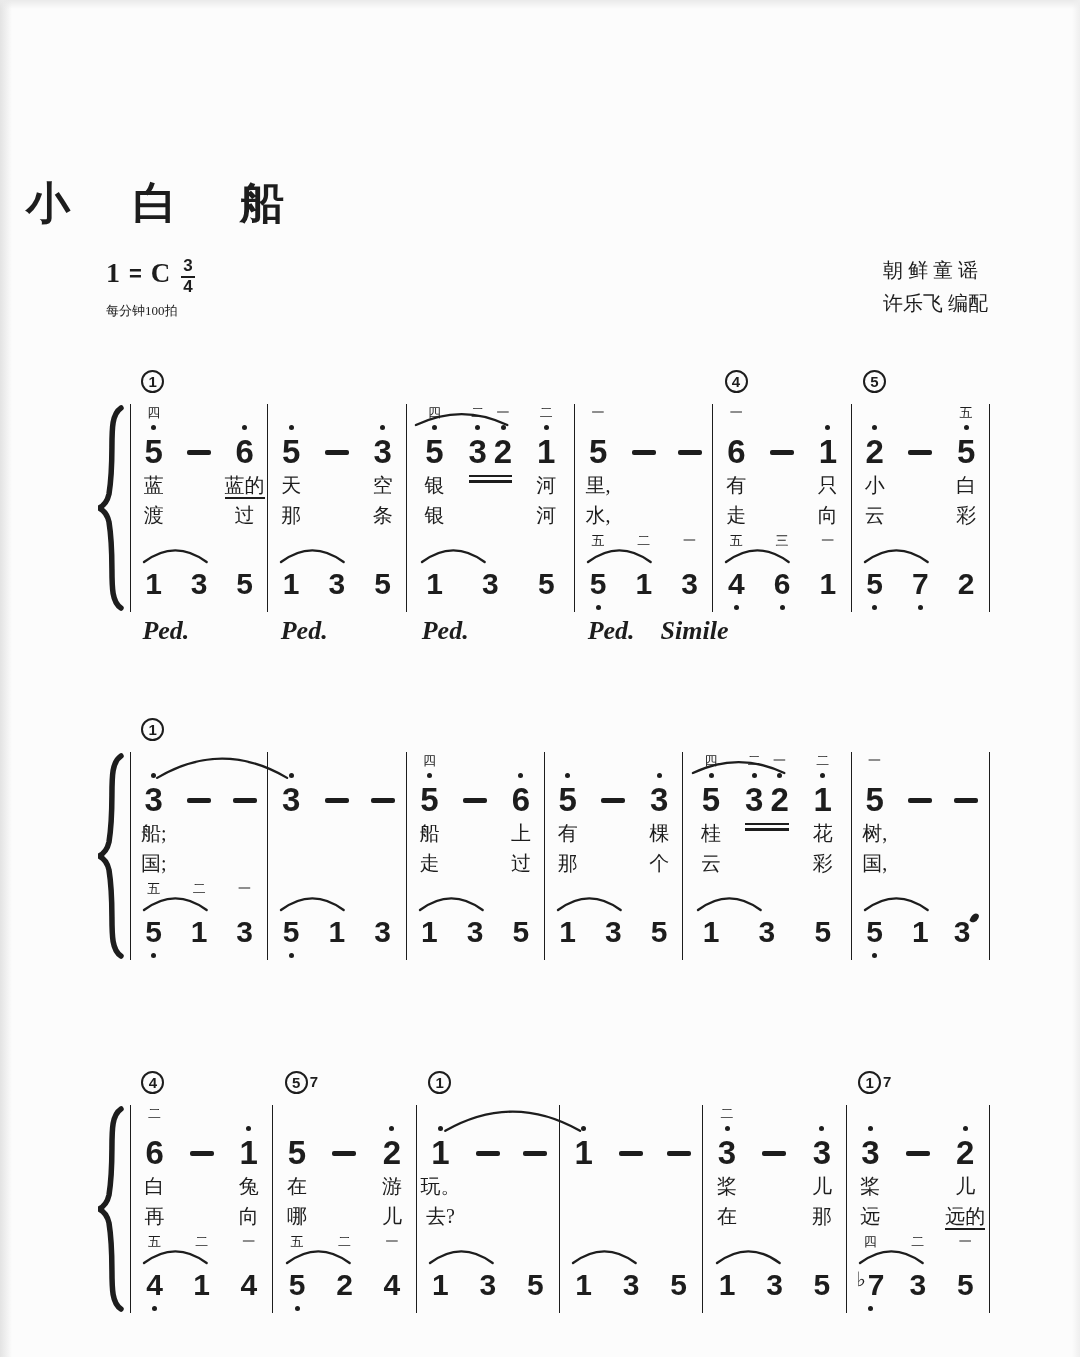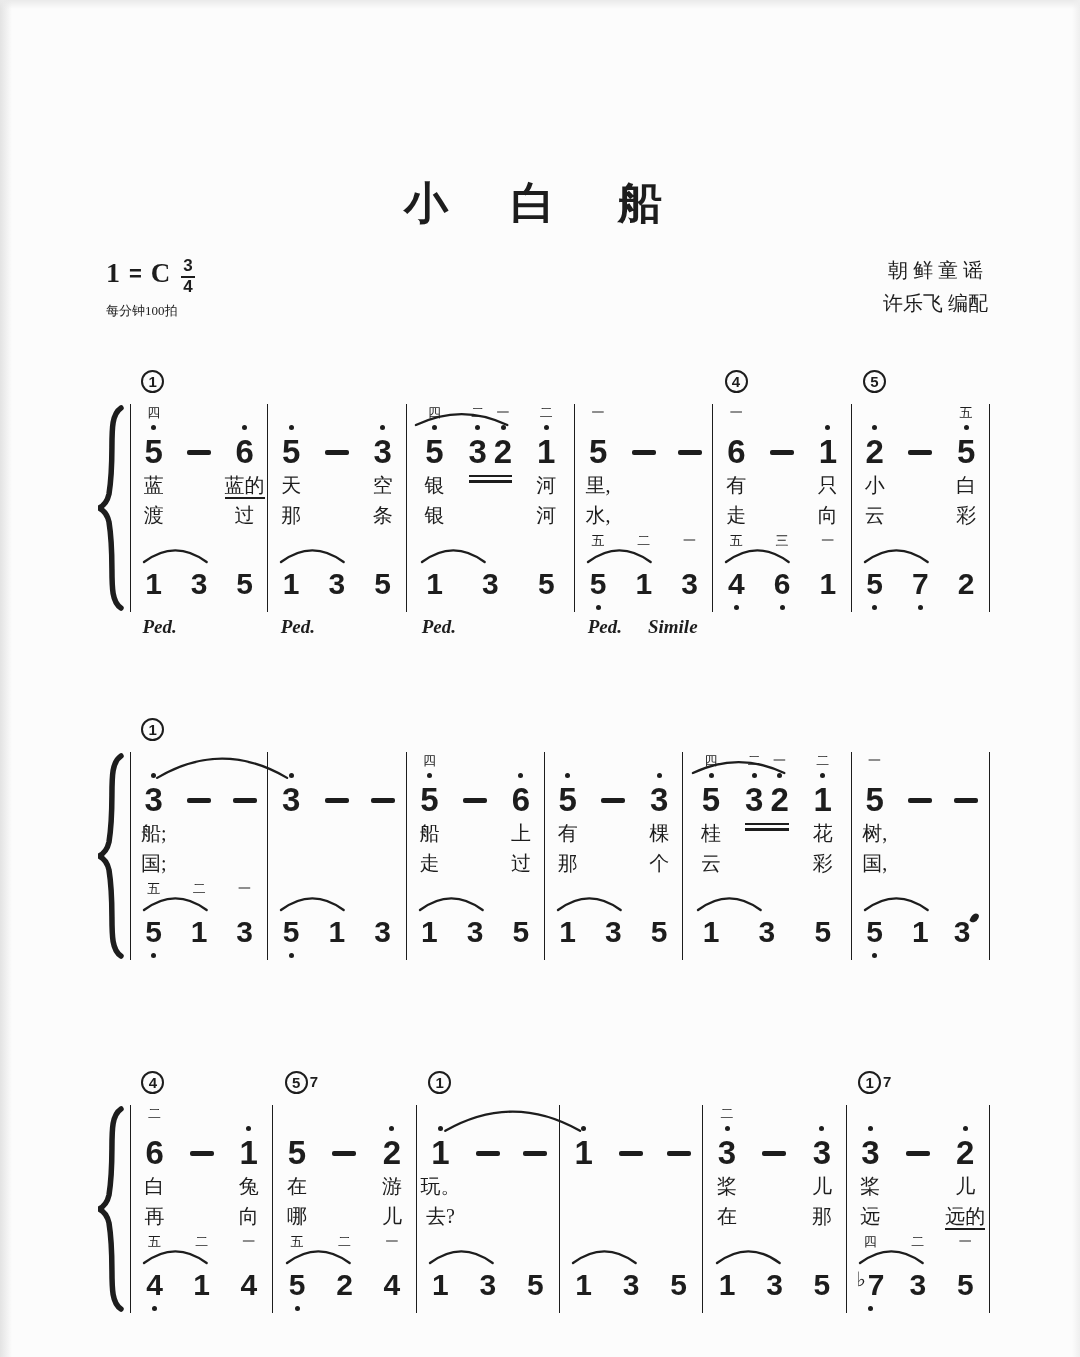--- a/index.html
+++ b/index.html
@@ -7,34 +7,34 @@
     width:1080px;height:1357px;position:relative;overflow:hidden;
     background:#fcfcfc;color:#1d1d1d;
     font-family:"Liberation Sans",sans-serif;
   }
   .edge{position:absolute;pointer-events:none;}
   .edge-left{left:0;top:0;bottom:0;width:12px;background:linear-gradient(to right,#e3e3e3,rgba(248,248,248,0));}
   .edge-top{top:0;left:0;right:0;height:9px;background:linear-gradient(to bottom,#eaeaea,rgba(248,248,248,0));}
   .edge-right{right:0;top:0;bottom:0;width:8px;background:linear-gradient(to left,#efefef,rgba(248,248,248,0));}
 
   .title{
-    margin:180px 0 0 0;text-align:center;
+    margin:180px 0 0 0;text-align:left;
     font-family:"Liberation Serif",serif;font-weight:700;
-    font-size:44px;letter-spacing:26px;padding-left:12px;line-height:1.1;
+    font-size:44px;letter-spacing:26px;padding-left:26px;line-height:1.1;
   }
   .meta{display:flex;justify-content:space-between;align-items:flex-start;margin:26px 92px 0 106px;}
   .keysig{display:flex;align-items:center;gap:9px;font-weight:700;}
   .k1{font-size:28px;font-family:"Liberation Serif",serif;}
   .keq{font-size:22px;position:relative;top:1px;}
   .kc{font-size:27px;font-family:"Liberation Serif",serif;}
   .fraction{display:inline-flex;flex-direction:column;align-items:center;line-height:1.02;margin-left:2px;position:relative;top:3px;}
   .frac-top{font-size:17px;font-weight:700;border-bottom:2px solid #1d1d1d;padding:0 2px 1px 2px;}
   .frac-bot{font-size:17px;font-weight:700;}
   .tempo{font-size:13px;margin-top:10px;font-family:"Liberation Serif",serif;}
-  .credits{text-align:center;font-size:20px;line-height:1.65;font-family:"Liberation Serif",serif;}
+  .credits{text-align:left;font-size:20px;line-height:1.65;font-family:"Liberation Serif",serif;}
 
   #score{margin:50px 90px 0 130px;}
   .system{position:relative;}
   .system:nth-child(1){margin-bottom:72px;}
   .system:nth-child(2){margin-bottom:111px;}
   .measures{display:flex;align-items:stretch;}
   .measure{display:flex;flex-direction:column;min-width:0;}
 
   .chord-row{height:34px;padding-left:8%;display:flex;align-items:flex-start;gap:2px;}
   .chord-circle{
@@ -72,21 +72,21 @@
   .ink-mark{display:inline-block;width:7px;height:10px;background:#1d1d1d;border-radius:60% 40% 70% 20%;transform:rotate(28deg);position:relative;top:-13px;margin-left:1px;}
 
   .arc-svg{position:absolute;pointer-events:none;}
   .arc-svg path{stroke:#1d1d1d;stroke-width:2.3;fill:none;vector-effect:non-scaling-stroke;stroke-linecap:round;}
   .acc-arc{left:8%;right:8%;top:12px;height:20px;}
   .slur{left:4%;width:58%;top:2px;height:22px;}
   .tie{top:30px;height:32px;}
 
   .ped-row{
     height:34px;display:flex;gap:26px;padding-left:9%;align-items:flex-start;padding-top:4px;
-    font-family:"Liberation Serif",serif;font-style:italic;font-weight:700;font-size:19px;box-sizing:border-box;
+    font-family:"Liberation Serif",serif;font-style:italic;font-weight:700;font-size:26px;box-sizing:border-box;
   }
 
   .brace{position:absolute;left:-32px;top:34px;width:26px;height:208px;}
   .brace path{stroke:#1d1d1d;fill:none;stroke-linecap:round;}
 </style>
 </head>
 <body>
 
 <div class="edge edge-left"></div>
 <div class="edge edge-top"></div>

